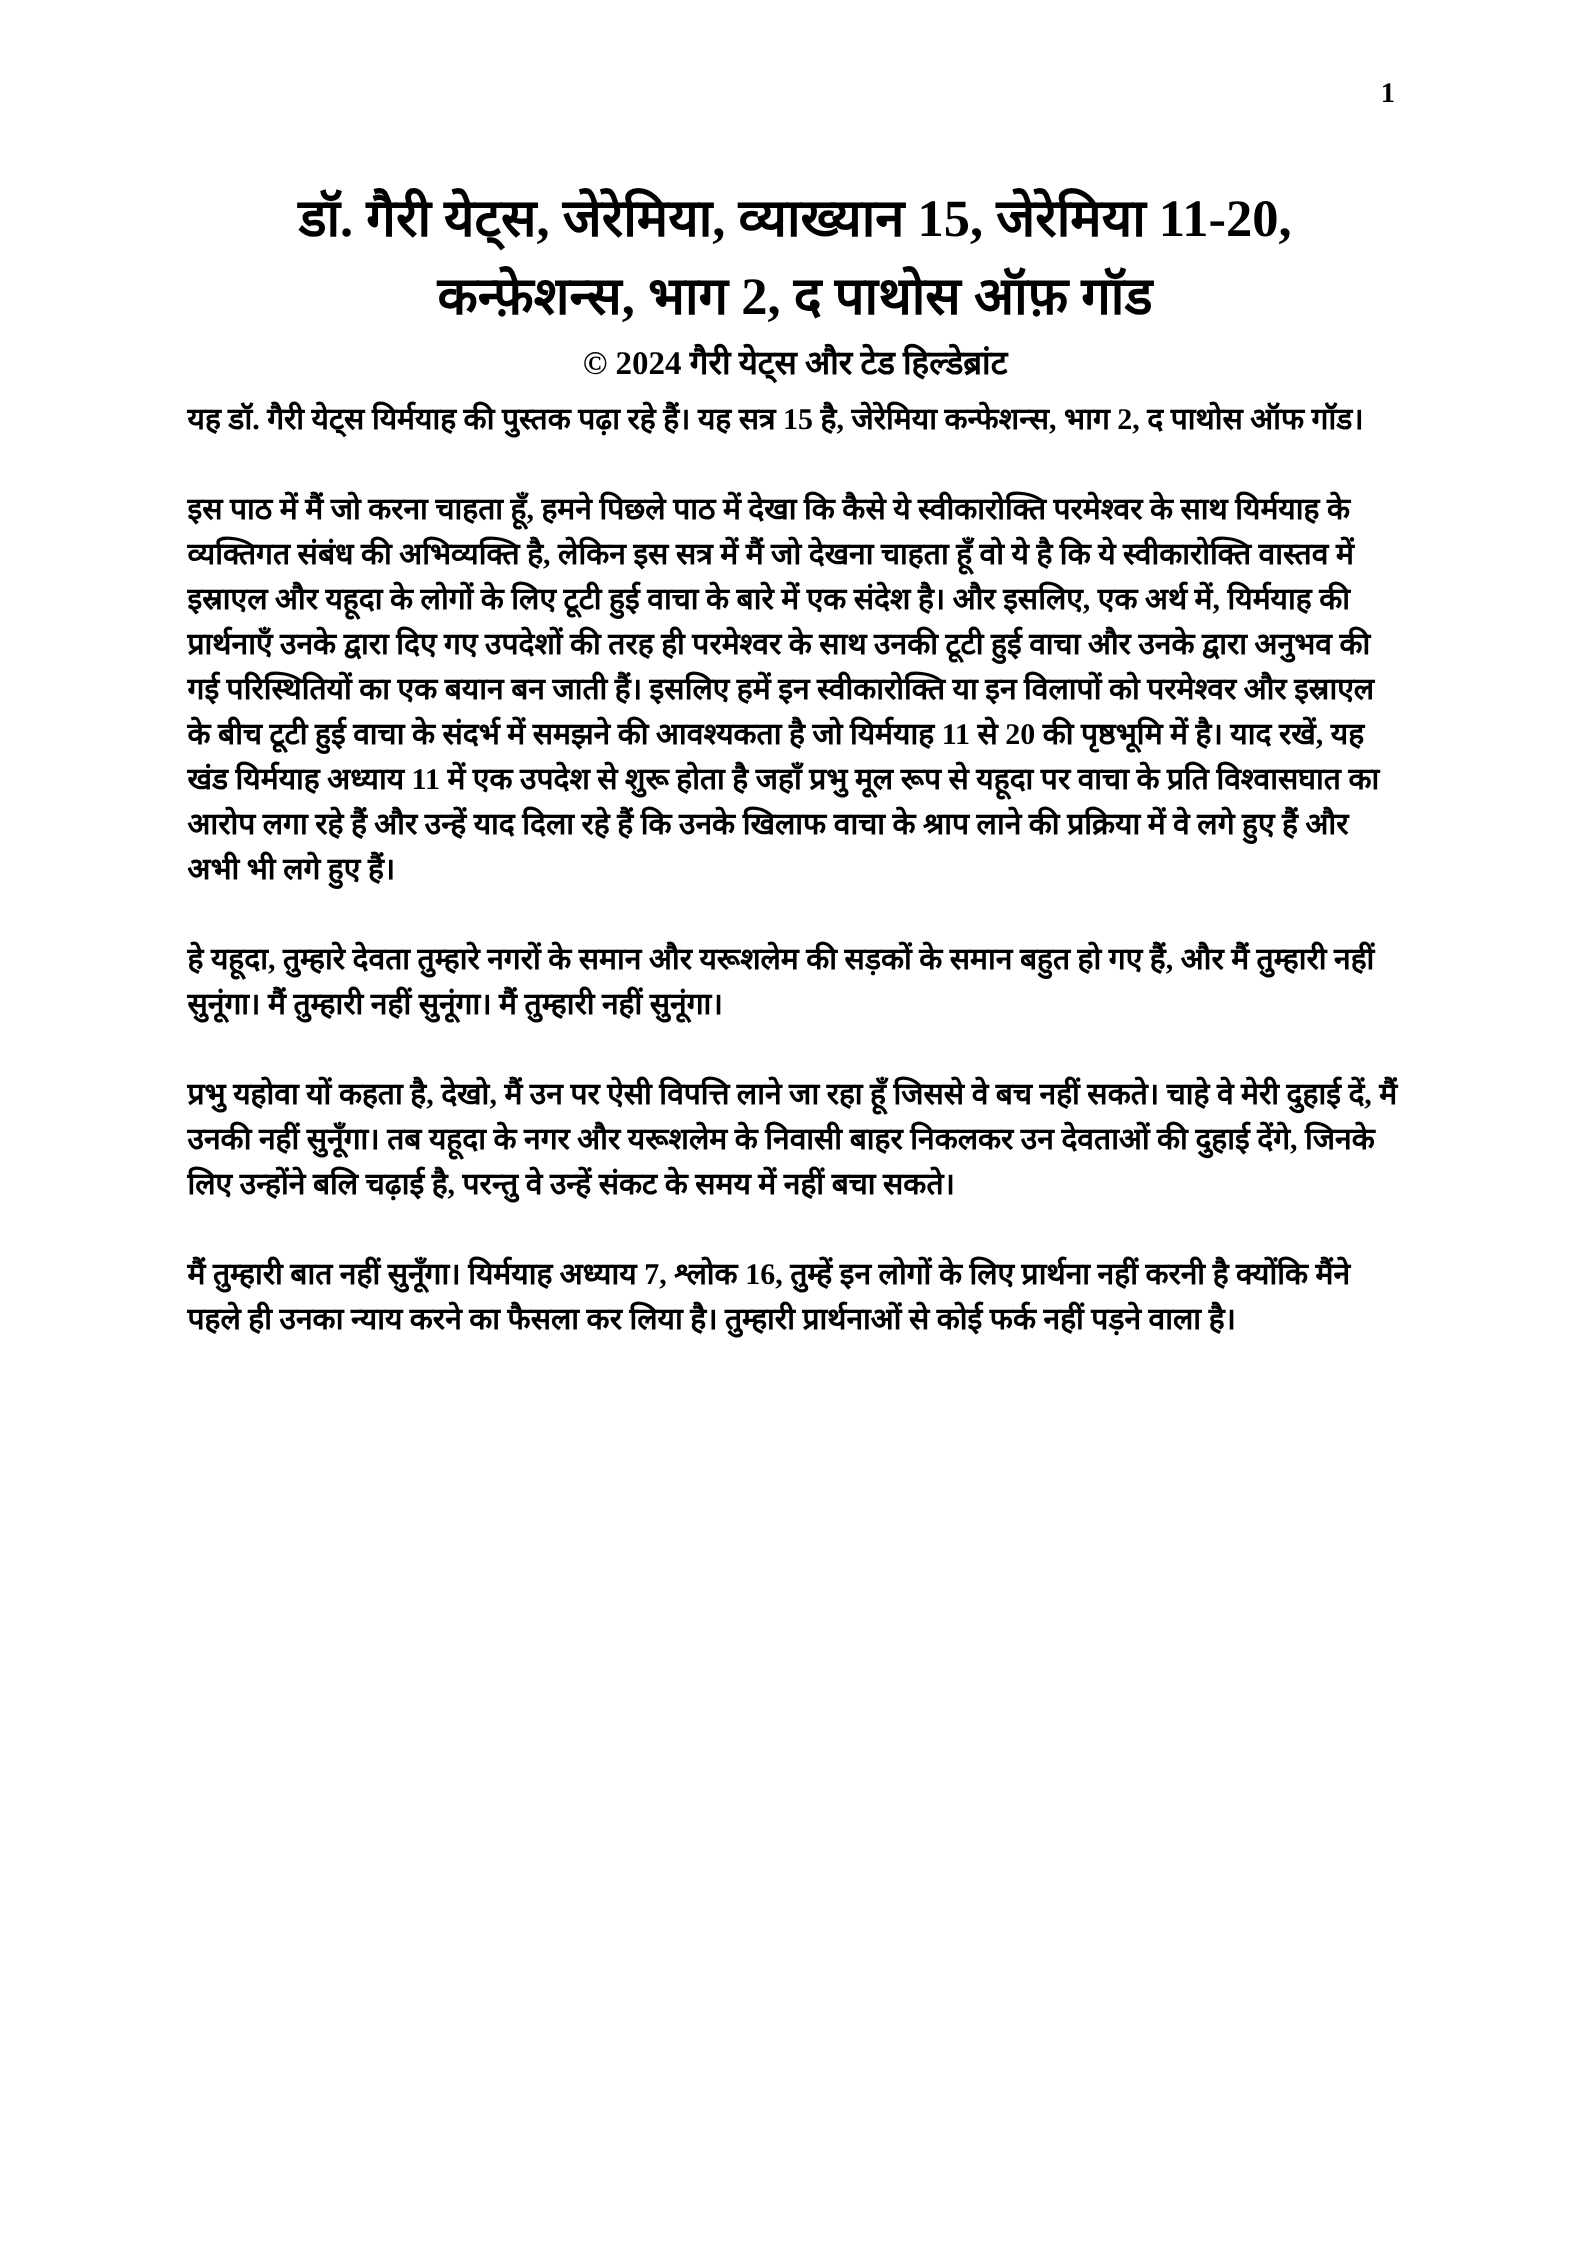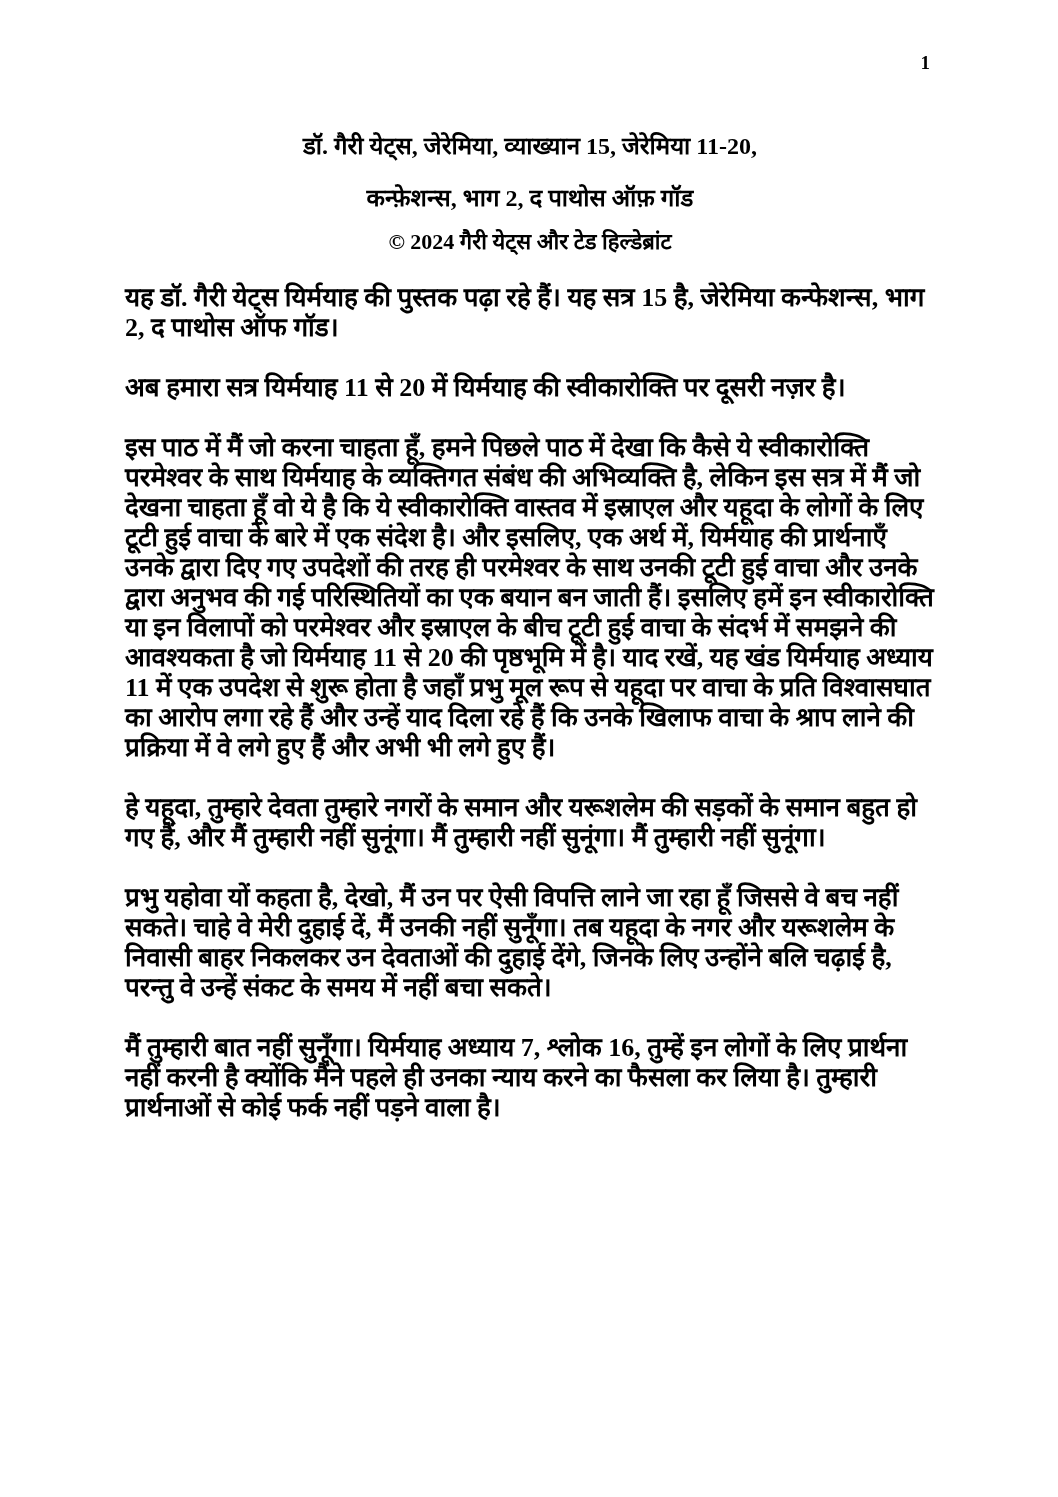--- a/index.html
+++ b/index.html
@@ -21,34 +21,34 @@
   .page-number {
     position: absolute;
     top: 52px;
     right: 128px;
     font-size: 19px;
     font-weight: 700;
     font-family: "Liberation Serif", "DejaVu Serif", serif;
   }
   .doc-header { text-align: center; }
   .doc-title {
-    font-size: 24px;
+    font-size: 35px;
     font-weight: 700;
     line-height: 52px;
     letter-spacing: 0px;
   }
   .doc-copyright {
     font-size: 22px;
     font-weight: 700;
     line-height: 30px;
     margin-top: 3px;
   }
   .doc-body {
-    margin-top: 26px;
-    font-size: 26px;
+    margin-top: 8px;
+    font-size: 20px;
     font-weight: 700;
     line-height: 30px;
     text-align: left;
   }
   .doc-body p {
     margin: 0 0 30px 0;
   }
 </style>
 </head>
 <body>
@@ -60,20 +60,19 @@
   <div class="doc-header">
     <h1 class="doc-title">
       <span style="display:block">डॉ. गैरी येट्स, जेरेमिया, व्याख्यान 15, जेरेमिया 11-20,</span>
       <span style="display:block">कन्फ़ेशन्स, भाग 2, द पाथोस ऑफ़ गॉड</span>
     </h1>
     <div class="doc-copyright">© 2024 गैरी येट्स और टेड हिल्डेब्रांट</div>
   </div>
 
   <div class="doc-body">
     <p>यह डॉ. गैरी येट्स यिर्मयाह की पुस्तक पढ़ा रहे हैं। यह सत्र 15 है, जेरेमिया कन्फेशन्स, भाग 2, द पाथोस ऑफ गॉड।</p>
-    <p>अब हमारा सत्र यिर्मयाह 11 से 20 में यिर्मयाह की स्वीकारोक्ति पर दूसरी नज़र है।</p>
     <p>इस पाठ में मैं जो करना चाहता हूँ, हमने पिछले पाठ में देखा कि कैसे ये स्वीकारोक्ति परमेश्वर के साथ यिर्मयाह के व्यक्तिगत संबंध की अभिव्यक्ति है, लेकिन इस सत्र में मैं जो देखना चाहता हूँ वो ये है कि ये स्वीकारोक्ति वास्तव में इस्राएल और यहूदा के लोगों के लिए टूटी हुई वाचा के बारे में एक संदेश है। और इसलिए, एक अर्थ में, यिर्मयाह की प्रार्थनाएँ उनके द्वारा दिए गए उपदेशों की तरह ही परमेश्वर के साथ उनकी टूटी हुई वाचा और उनके द्वारा अनुभव की गई परिस्थितियों का एक बयान बन जाती हैं। इसलिए हमें इन स्वीकारोक्ति या इन विलापों को परमेश्वर और इस्राएल के बीच टूटी हुई वाचा के संदर्भ में समझने की आवश्यकता है जो यिर्मयाह 11 से 20 की पृष्ठभूमि में है। याद रखें, यह खंड यिर्मयाह अध्याय 11 में एक उपदेश से शुरू होता है जहाँ प्रभु मूल रूप से यहूदा पर वाचा के प्रति विश्वासघात का आरोप लगा रहे हैं और उन्हें याद दिला रहे हैं कि उनके खिलाफ वाचा के श्राप लाने की प्रक्रिया में वे लगे हुए हैं और अभी भी लगे हुए हैं।</p>
     <p>हे यहूदा, तुम्हारे देवता तुम्हारे नगरों के समान और यरूशलेम की सड़कों के समान बहुत हो गए हैं, और मैं तुम्हारी नहीं सुनूंगा। मैं तुम्हारी नहीं सुनूंगा। मैं तुम्हारी नहीं सुनूंगा।</p>
     <p>प्रभु यहोवा यों कहता है, देखो, मैं उन पर ऐसी विपत्ति लाने जा रहा हूँ जिससे वे बच नहीं सकते। चाहे वे मेरी दुहाई दें, मैं उनकी नहीं सुनूँगा। तब यहूदा के नगर और यरूशलेम के निवासी बाहर निकलकर उन देवताओं की दुहाई देंगे, जिनके लिए उन्होंने बलि चढ़ाई है, परन्तु वे उन्हें संकट के समय में नहीं बचा सकते।</p>
     <p>मैं तुम्हारी बात नहीं सुनूँगा। यिर्मयाह अध्याय 7, श्लोक 16, तुम्हें इन लोगों के लिए प्रार्थना नहीं करनी है क्योंकि मैंने पहले ही उनका न्याय करने का फैसला कर लिया है। तुम्हारी प्रार्थनाओं से कोई फर्क नहीं पड़ने वाला है।</p>
   </div>
 
 </div>
 
 </body></html>

